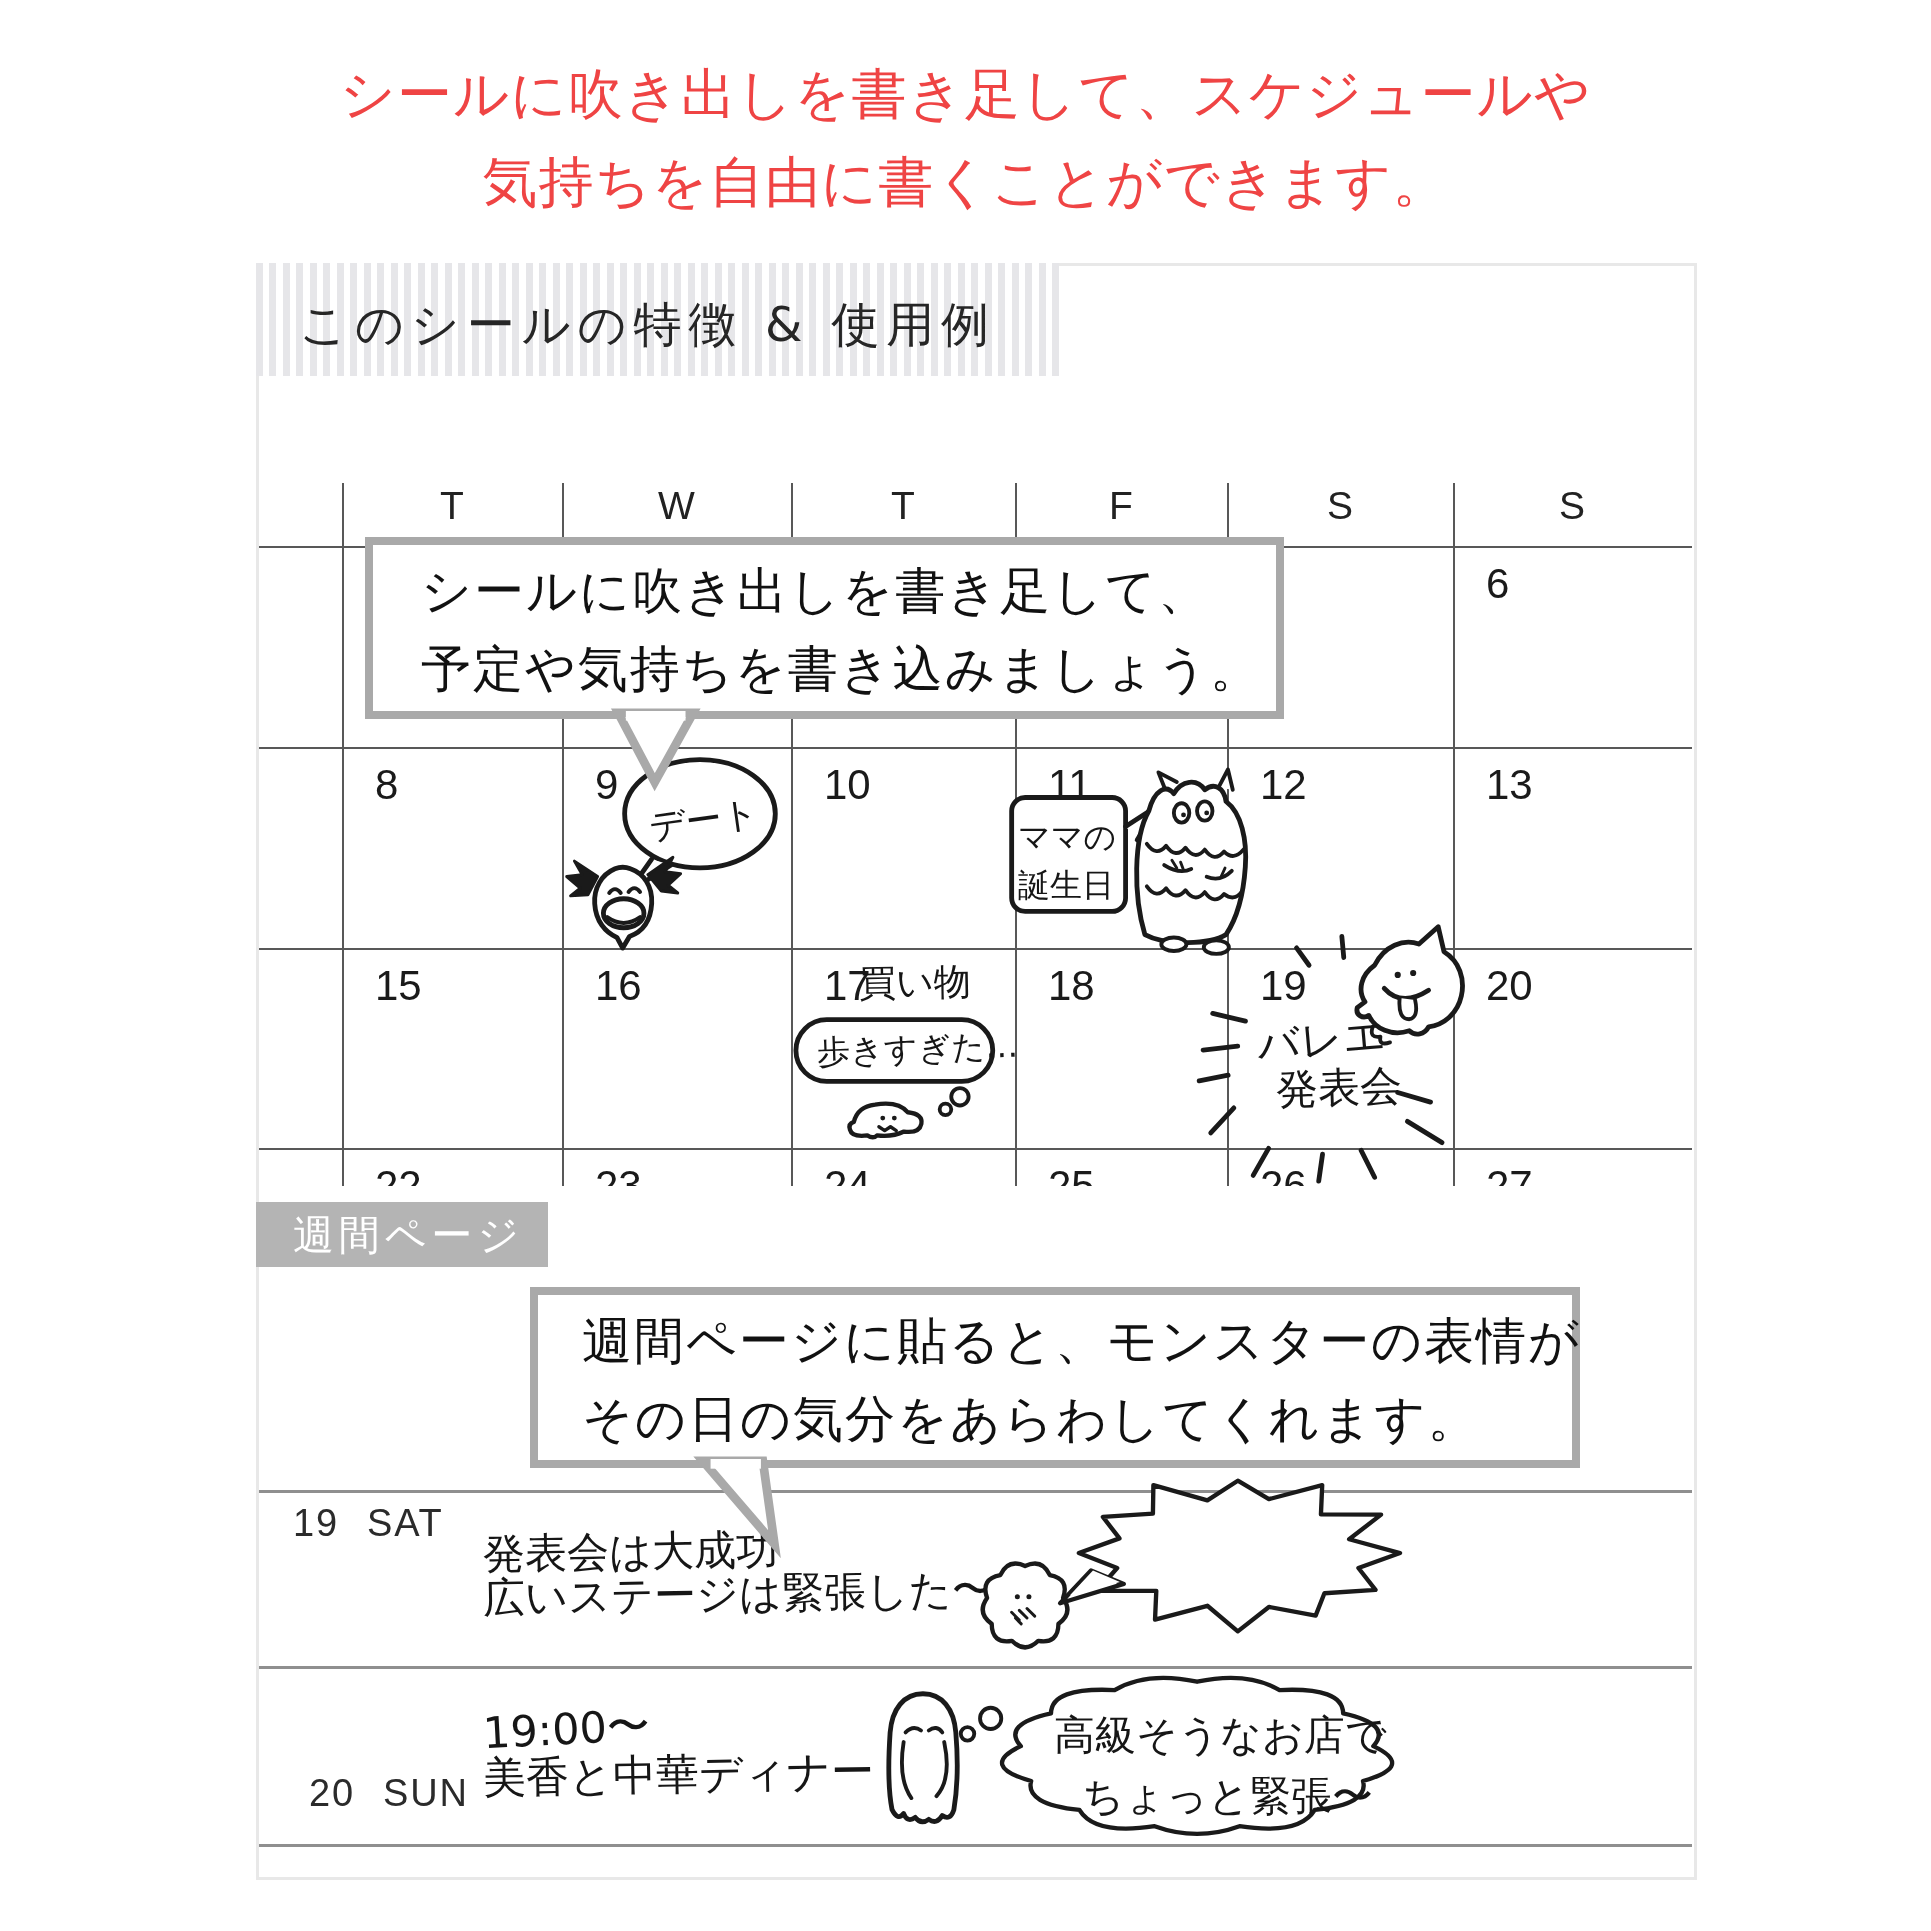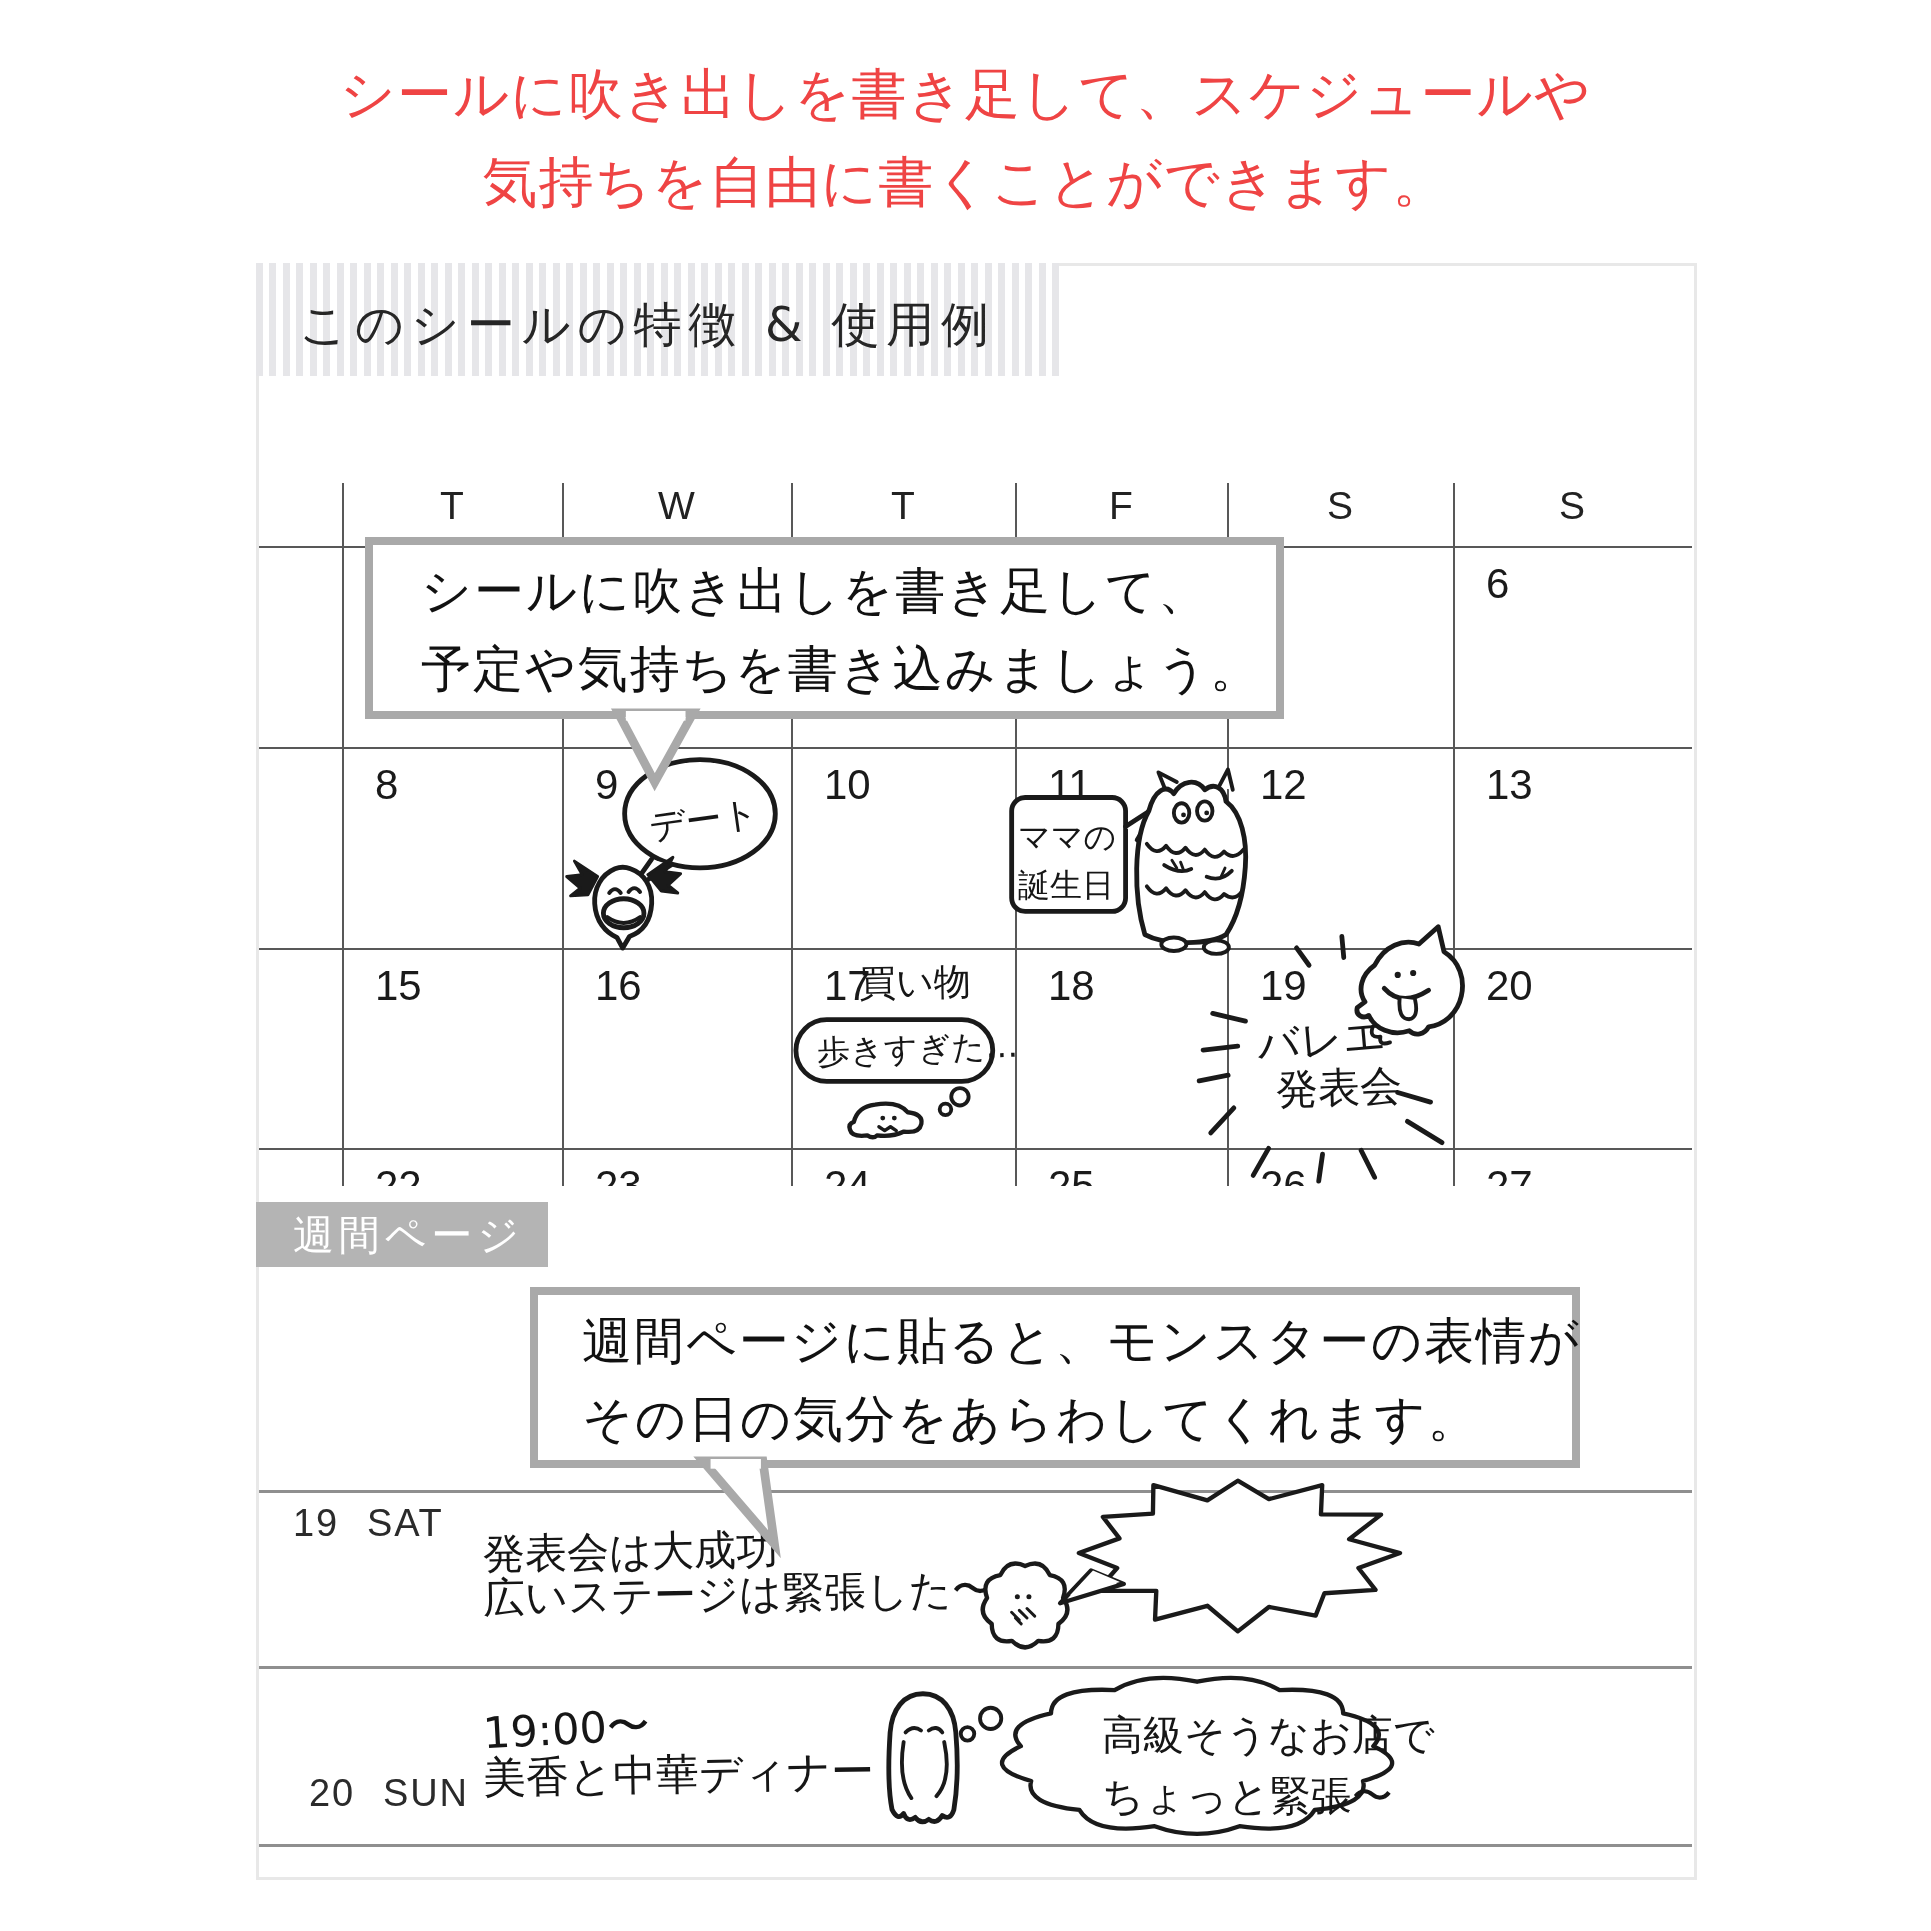--- a/index.html
+++ b/index.html
@@ -34,21 +34,21 @@
 
   
   .callout{background:#fff;border:8.7px solid #a9a9a9;box-sizing:border-box;}
   .callout .txt{font-size:50px;line-height:1.55;letter-spacing:1.9px;color:#111;white-space:nowrap;}
 
   
   .week-line{height:2.9px;background:#8f8f8f;}
   .week-label{font-size:38px;color:#2b2b2b;letter-spacing:1.9px;word-spacing:15.4px;
               font-family:"Liberation Sans",sans-serif;}
   .hw{color:#161616;white-space:nowrap;}
-  .ctr{text-align:left;}
+  .ctr{text-align:right;}
   svg{display:block;overflow:visible;}
 </style>
 </head>
 <body>
 
 <div id="stage">
 
   <div class="abs heading">
     <div>シールに吹き出しを書き足して、スケジュールや</div>
     <div>気持ちを自由に書くことができます。</div>
@@ -224,21 +224,21 @@
     <path d="M66,46 Q74,40 80,48" stroke-width="4"></path>
     <path d="M40,58 Q34,96 48,116" stroke-width="4"></path>
     <path d="M82,58 Q90,96 74,114" stroke-width="4"></path>
   </svg>
 
   <svg class="abs" style="left:954px;top:1674px;" width="436" height="164" viewBox="0 0 452 170" fill="none" stroke="#1a1a1a" stroke-linecap="round" stroke-linejoin="round">
     <circle cx="14" cy="62" r="7" fill="#fff" stroke-width="4"></circle>
     <circle cx="38" cy="46" r="11" fill="#fff" stroke-width="4"></circle>
     <path fill="#fff" stroke-width="4.5" d="M252.0,8.0 Q304.0,-3.1 337.5,16.7 Q403.3,13.5 403.4,40.8 Q455.0,52.2 434.7,74.8 Q478.5,95.4 424.0,110.9 Q430.7,134.9 374.0,140.9 Q358.0,167.4 296.0,157.8 Q252.0,173.7 208.0,157.8 Q146.0,167.4 130.0,140.9 Q73.3,134.9 80.0,110.9 Q25.5,95.4 69.3,74.8 Q49.0,52.2 100.6,40.8 Q100.7,13.5 166.5,16.7 Q200.0,-3.1 252.0,8.0 Z"></path>
   </svg>
-  <div class="abs hw ctr" style="left:1054px;top:1705px;width:319px;font-size:41px;line-height:1.48;margin-left:48px;">
+  <div class="abs hw ctr" style="left:1054px;top:1705px;width:319px;font-size:41px;line-height:1.48;">
     <div>高級そうなお店で</div>
     <div>ちょっと緊張〜</div>
   </div>
 
   <div class="abs callout" style="left:530px;top:1287px;width:1050px;height:181px;">
     <div class="txt" style="padding:8px 0 0 44px;">
       <div>週間ページに貼ると、モンスターの表情が</div>
       <div>その日の気分をあらわしてくれます。</div>
     </div>
   </div>

